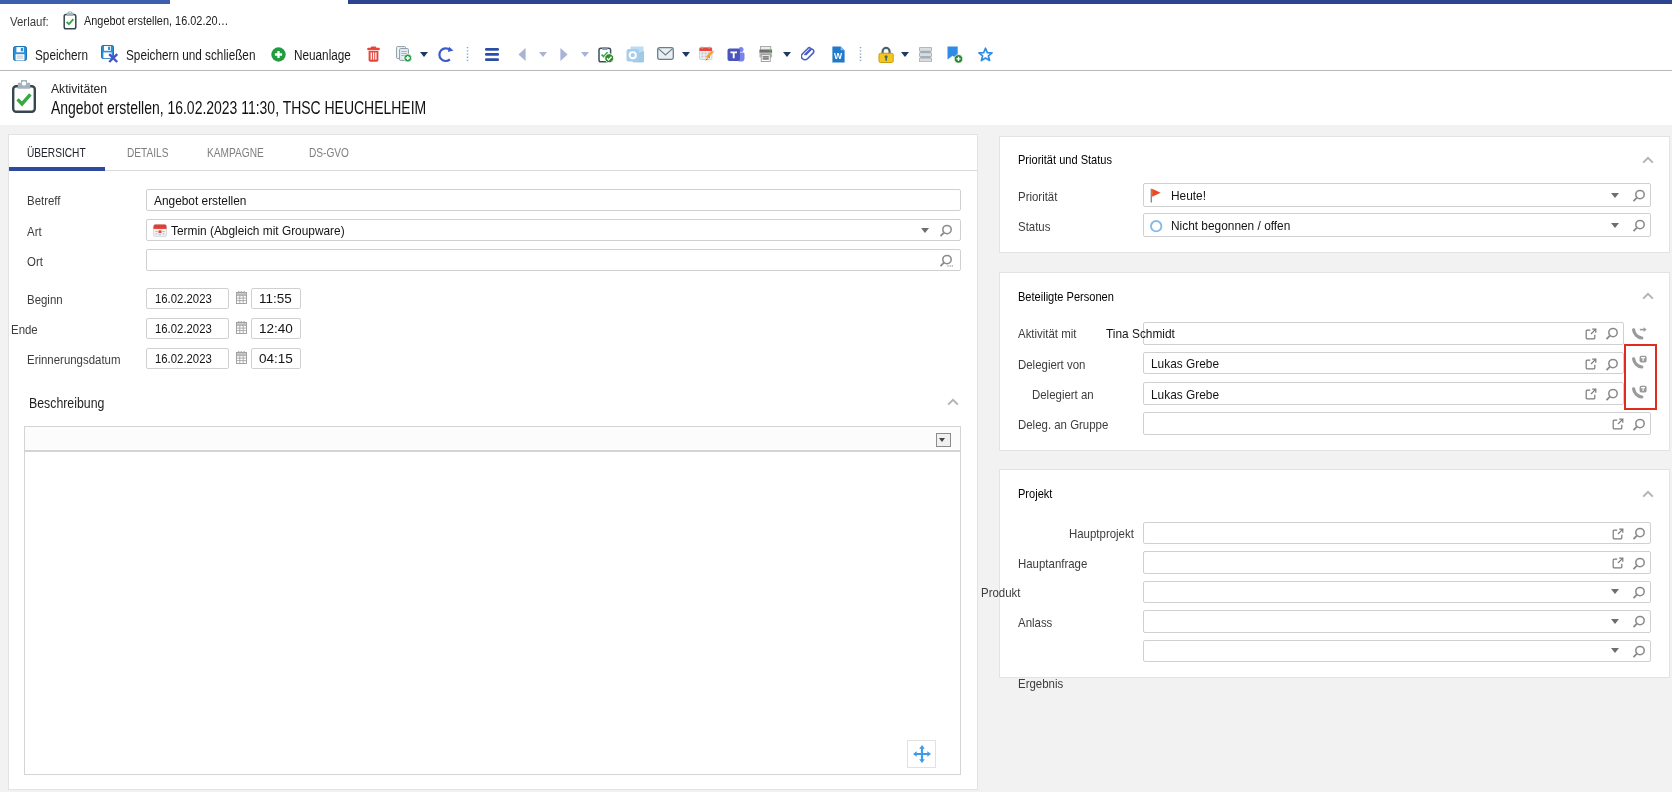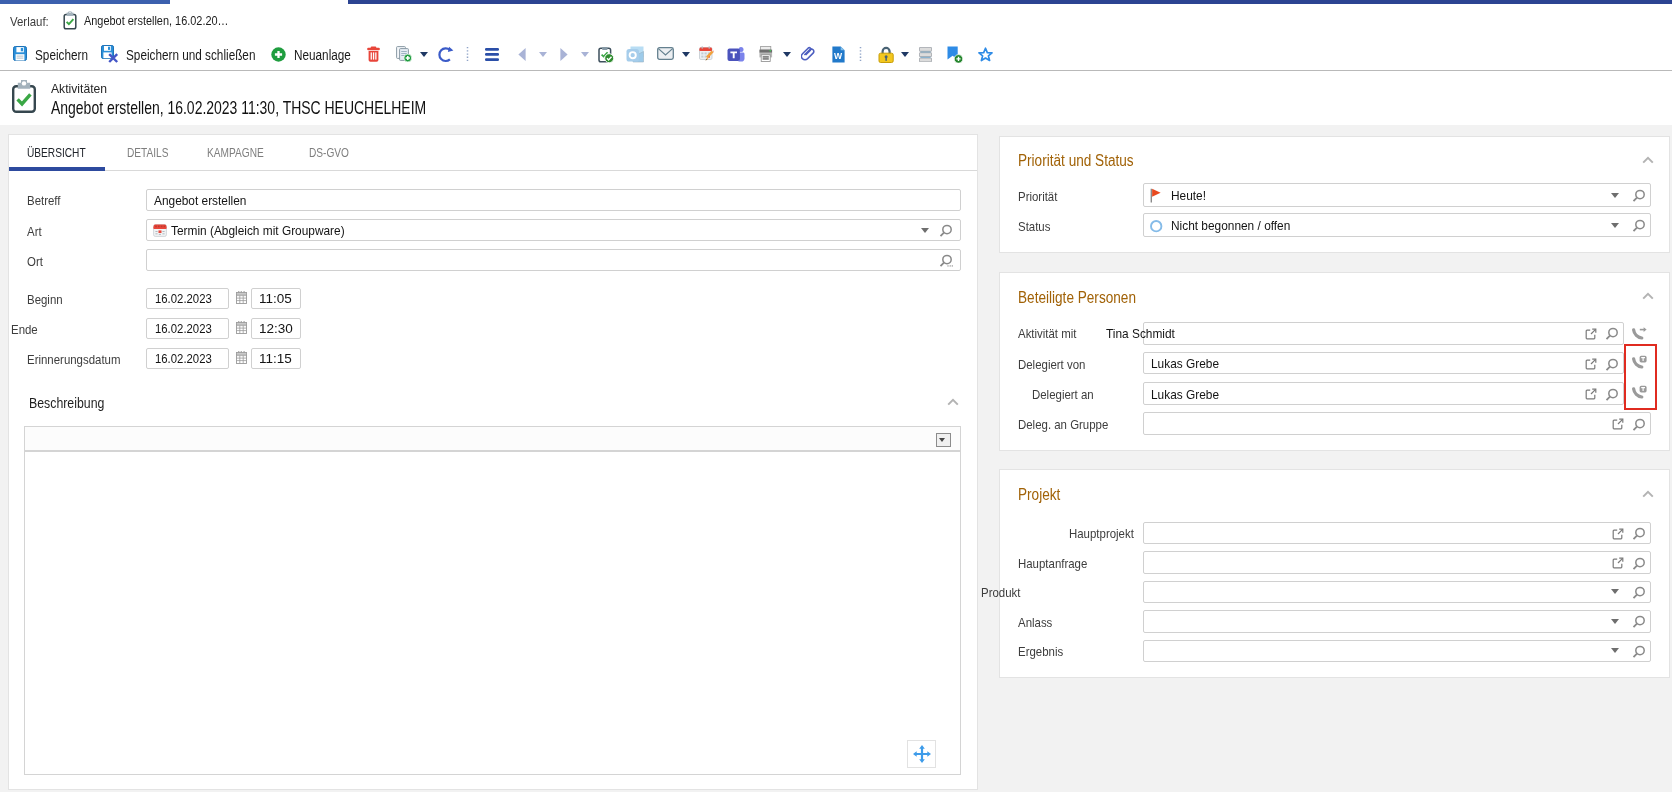--- a/index.html
+++ b/index.html
@@ -2,21 +2,21 @@
 <html><head>
 <meta charset="utf-8">
 <style>
 *{margin:0;padding:0;box-sizing:border-box}
 html,body{width:1672px;height:792px;overflow:hidden}
 body{position:relative;font-family:"Liberation Sans",sans-serif;background:#fff}
 .abs{position:absolute}
 .lbl{position:absolute;font-size:13px;color:#3d3d3d;white-space:nowrap}
 .inp{position:absolute;background:#fff;border:1px solid #d0d0d0;border-radius:2px}
 .itx{position:absolute;font-size:13.5px;color:#141414;white-space:nowrap}
-.sect{position:absolute;font-size:16px;color:#a16207;white-space:nowrap}
+.sect{position:absolute;font-size:13px;color:#000000;white-space:nowrap}
 .card{position:absolute;background:#fff;border:1px solid #e3e3e3}
 .tbtxt{position:absolute;top:47px;font-size:14px;color:#1a1a1a;white-space:nowrap;transform:scaleX(0.84);transform-origin:0 0}
 .t{display:inline-block;transform:scaleX(0.85);transform-origin:0 0;white-space:nowrap}
 .t88{display:inline-block;transform:scaleX(0.88);transform-origin:0 0;white-space:nowrap}
 svg{position:absolute;display:block}
 .car{position:absolute;width:0;height:0;border-left:4.7px solid transparent;border-right:4.7px solid transparent;border-top:5px solid #1f3864}
 .mag{position:absolute}
 </style>
 </head>
 <body>
@@ -240,45 +240,45 @@
 <div class="lbl" style="left:27px;top:291.5px"><span class="t88">Beginn</span></div>
 <div class="inp" style="left:146px;top:287.5px;width:83px;height:21px"></div>
 <div class="itx" style="left:154.5px;top:290.5px"><span class="t" style="transform:scaleX(0.84)">16.02.2023</span></div>
 <svg style="left:236px;top:290.5px" width="11" height="13" viewBox="0 0 11 13">
   <rect x="0.5" y="1.5" width="10" height="11" fill="#fff" stroke="#9a9a9a" stroke-width="0.9"></rect>
   <path d="M0.5 4.6 H10.5 M0.5 7.1 H10.5 M0.5 9.6 H10.5 M3.8 4.6 V12.5 M7.2 4.6 V12.5" stroke="#9a9a9a" stroke-width="0.8"></path>
   <rect x="0.5" y="1.5" width="10" height="1.8" fill="#c9c9c9" stroke="#9a9a9a" stroke-width="0.6"></rect>
   <path d="M2 0.9 l1.4 0 M4.6 0.9 l1.4 0 M7.4 0.9 l1.4 0" stroke="#9a9a9a" stroke-width="1.1"></path>
 </svg>
 <div class="inp" style="left:251px;top:287.5px;width:49.5px;height:21px"></div>
-<div class="itx" style="left:259px;top:290.5px">11:05</div>
+<div class="itx" style="left:259px;top:290.5px">11:55</div>
 
 <div class="lbl" style="left:11px;top:321.9px"><span class="t88">Ende</span></div>
 <div class="inp" style="left:146px;top:317.9px;width:83px;height:21px"></div>
 <div class="itx" style="left:154.5px;top:320.9px"><span class="t" style="transform:scaleX(0.84)">16.02.2023</span></div>
 <svg style="left:236px;top:320.9px" width="11" height="13" viewBox="0 0 11 13">
   <rect x="0.5" y="1.5" width="10" height="11" fill="#fff" stroke="#9a9a9a" stroke-width="0.9"></rect>
   <path d="M0.5 4.6 H10.5 M0.5 7.1 H10.5 M0.5 9.6 H10.5 M3.8 4.6 V12.5 M7.2 4.6 V12.5" stroke="#9a9a9a" stroke-width="0.8"></path>
   <rect x="0.5" y="1.5" width="10" height="1.8" fill="#c9c9c9" stroke="#9a9a9a" stroke-width="0.6"></rect>
   <path d="M2 0.9 l1.4 0 M4.6 0.9 l1.4 0 M7.4 0.9 l1.4 0" stroke="#9a9a9a" stroke-width="1.1"></path>
 </svg>
 <div class="inp" style="left:251px;top:317.9px;width:49.5px;height:21px"></div>
-<div class="itx" style="left:259px;top:320.9px">12:30</div>
+<div class="itx" style="left:259px;top:320.9px">12:40</div>
 
 <div class="lbl" style="left:27px;top:352.3px"><span class="t88">Erinnerungsdatum</span></div>
 <div class="inp" style="left:146px;top:348.3px;width:83px;height:21px"></div>
 <div class="itx" style="left:154.5px;top:351.3px"><span class="t" style="transform:scaleX(0.84)">16.02.2023</span></div>
 <svg style="left:236px;top:351.3px" width="11" height="13" viewBox="0 0 11 13">
   <rect x="0.5" y="1.5" width="10" height="11" fill="#fff" stroke="#9a9a9a" stroke-width="0.9"></rect>
   <path d="M0.5 4.6 H10.5 M0.5 7.1 H10.5 M0.5 9.6 H10.5 M3.8 4.6 V12.5 M7.2 4.6 V12.5" stroke="#9a9a9a" stroke-width="0.8"></path>
   <rect x="0.5" y="1.5" width="10" height="1.8" fill="#c9c9c9" stroke="#9a9a9a" stroke-width="0.6"></rect>
   <path d="M2 0.9 l1.4 0 M4.6 0.9 l1.4 0 M7.4 0.9 l1.4 0" stroke="#9a9a9a" stroke-width="1.1"></path>
 </svg>
 <div class="inp" style="left:251px;top:348.3px;width:49.5px;height:21px"></div>
-<div class="itx" style="left:259px;top:351.3px">11:15</div>
+<div class="itx" style="left:259px;top:351.3px">04:15</div>
 
 <div class="abs" style="left:28.5px;top:394.5px;font-size:14.5px;color:#1f1f1f"><span class="t">Beschreibung</span></div>
 <svg style="left:947px;top:397.5px" width="12" height="8" viewBox="0 0 12 8">
     <path d="M1.2 6.6 L6 1.8 L10.8 6.6" fill="none" stroke="#b3b3b3" stroke-width="2"></path>
   </svg>
 <div class="abs" style="left:23.5px;top:426px;width:937.3px;height:25px;background:#fcfcfc;border:1px solid #d4d4d4"></div>
 <div class="abs" style="left:936px;top:432.5px;width:14.5px;height:14px;background:#f0f0f0;border:1px solid #8c8c8c"></div>
 <div class="car" style="left:939.2px;top:437.5px;border-left-width:3.9px;border-right-width:3.9px;border-top-width:4.2px;border-top-color:#444"></div>
 <div class="abs" style="left:23.5px;top:451px;width:937.3px;height:323.6px;background:#fff;border:1px solid #d4d4d4"></div>
 <div class="abs" style="left:907px;top:739.5px;width:29px;height:28px;background:#fff;border:1px solid #e2e2e2"></div>
@@ -434,19 +434,19 @@
 </svg>
 
 <div class="lbl" style="left:1017.7px;top:614.5px"><span class="t88">Anlass</span></div>
 <div class="inp" style="left:1143px;top:610px;width:508px;height:22.5px"></div>
 <div class="car" style="left:1611.3px;top:618.8px;border-top-color:#6e6e6e"></div>
 <svg class="mag" style="left:1631.5px;top:615.2px" width="14" height="14" viewBox="0 0 14 14">
   <circle cx="8" cy="5.6" r="4.2" fill="none" stroke="#8a8a8a" stroke-width="1.5"></circle>
   <line x1="4.9" y1="8.7" x2="1.5" y2="12.1" stroke="#8a8a8a" stroke-width="1.8"></line>
 </svg>
 
-<div class="lbl" style="left:1017.7px;top:644px"><span class="t88">Ergebnis</span></div>
+<div class="lbl" style="left:1017.7px;top:676px"><span class="t88">Ergebnis</span></div>
 <div class="inp" style="left:1143px;top:639.5px;width:508px;height:22.5px"></div>
 <div class="car" style="left:1611.3px;top:648.3px;border-top-color:#6e6e6e"></div>
 <svg class="mag" style="left:1631.5px;top:644.7px" width="14" height="14" viewBox="0 0 14 14">
   <circle cx="8" cy="5.6" r="4.2" fill="none" stroke="#8a8a8a" stroke-width="1.5"></circle>
   <line x1="4.9" y1="8.7" x2="1.5" y2="12.1" stroke="#8a8a8a" stroke-width="1.8"></line>
 </svg>
 
 </body></html>

